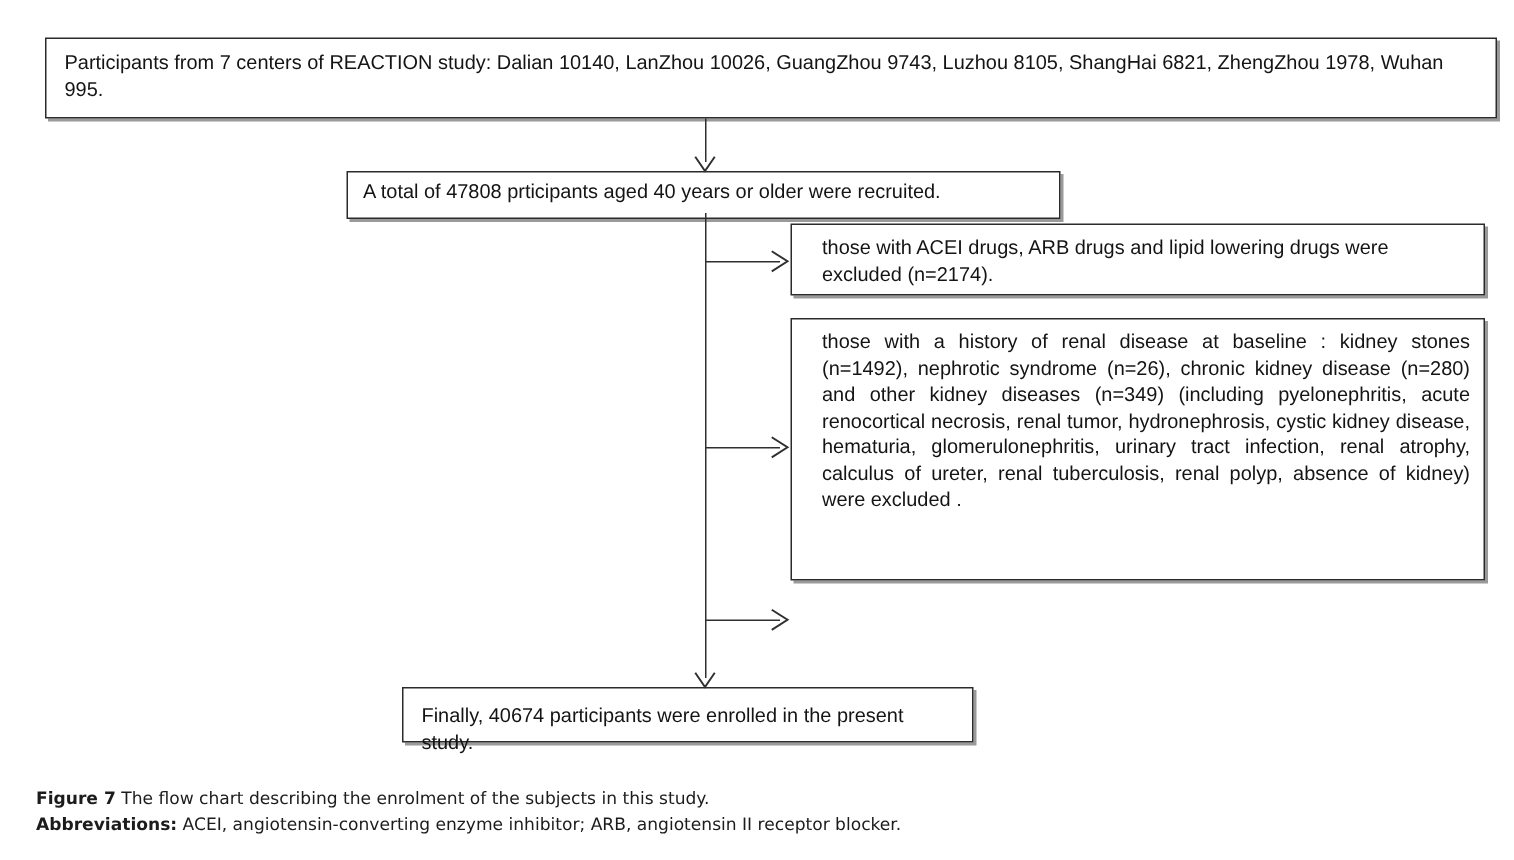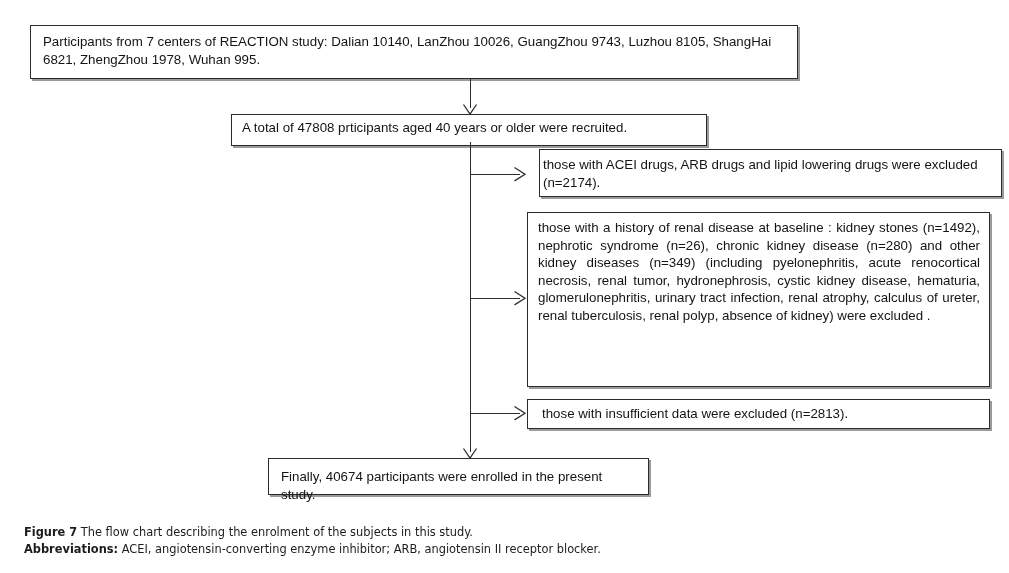--- a/index.html
+++ b/index.html
@@ -33,38 +33,37 @@
     border: 1.5px solid #2b2b2b;
     box-shadow: 2px 2px 0 0 #9a9a9a;
     font-size: 13.3px;
     line-height: 17.5px;
     color: #141414;
     padding: 5px 8px 4px 9px;
   }
 
   #box-source {
     left: 30px;  top: 25px;
-    width: 768px; height: 54px;
+    width: 968px; height: 54px;
     padding: 7px 16px 4px 12px;
   }
   #box-recruited {
     left: 231px; top: 114px;
     width: 476px; height: 32px;
     padding: 4px 10px 3px 10px;
   }
   #box-excl-drugs {
     left: 527px; top: 149px;
     width: 463px; height: 48px;
-    padding: 6px 9px 4px 3px;
-    margin-left: 12px;
+    padding: 6px 9px 4px 20px;
   }
   #box-excl-renal {
     left: 527px; top: 212px;
     width: 463px; height: 175px;
-    padding: 6px 9px 4px 10px;
+    padding: 6px 9px 4px 20px;
     text-align: justify;
   }
   #box-excl-renal .justified-block {
     text-align: justify;
     text-align-last: left;
   }
   #box-excl-data {
     left: 527px; top: 399px;
     width: 463px; height: 30px;
     padding: 5px 9px 3px 14px;
@@ -117,23 +116,20 @@
   </div>
 
   <div class="fbox" id="box-excl-drugs">
     <span>those  with ACEI drugs, ARB drugs and lipid lowering drugs were excluded  (n=2174).</span>
   </div>
 
   <div class="fbox" id="box-excl-renal">
     <span class="justified-block">those with a history of renal disease at baseline : kidney stones (n=1492), nephrotic syndrome (n=26), chronic kidney disease (n=280) and other kidney diseases (n=349) (including pyelonephritis, acute renocortical necrosis, renal tumor, hydronephrosis, cystic kidney disease, hematuria, glomerulonephritis, urinary tract infection, renal atrophy, calculus of ureter, renal tuberculosis, renal polyp, absence of kidney) were excluded .</span>
   </div>
 
-  <div class="fbox" id="box-excl-data">
-    <span>those with insufficient data were excluded (n=2813).</span>
-  </div>
 
   <div class="fbox" id="box-final">
     <span>Finally, 40674 participants were enrolled in the present study.</span>
   </div>
 
   <div class="line vline" style="left:470px; top:79px; height:29px;"></div>
   <svg class="arrow-svg" style="left:463px; top:104px;" width="15" height="12">
     <path d="M0.5 0.5 L7 10 L13.5 0.5" fill="none" stroke="#2f2f2f" stroke-width="1.3"></path>
   </svg>
 

